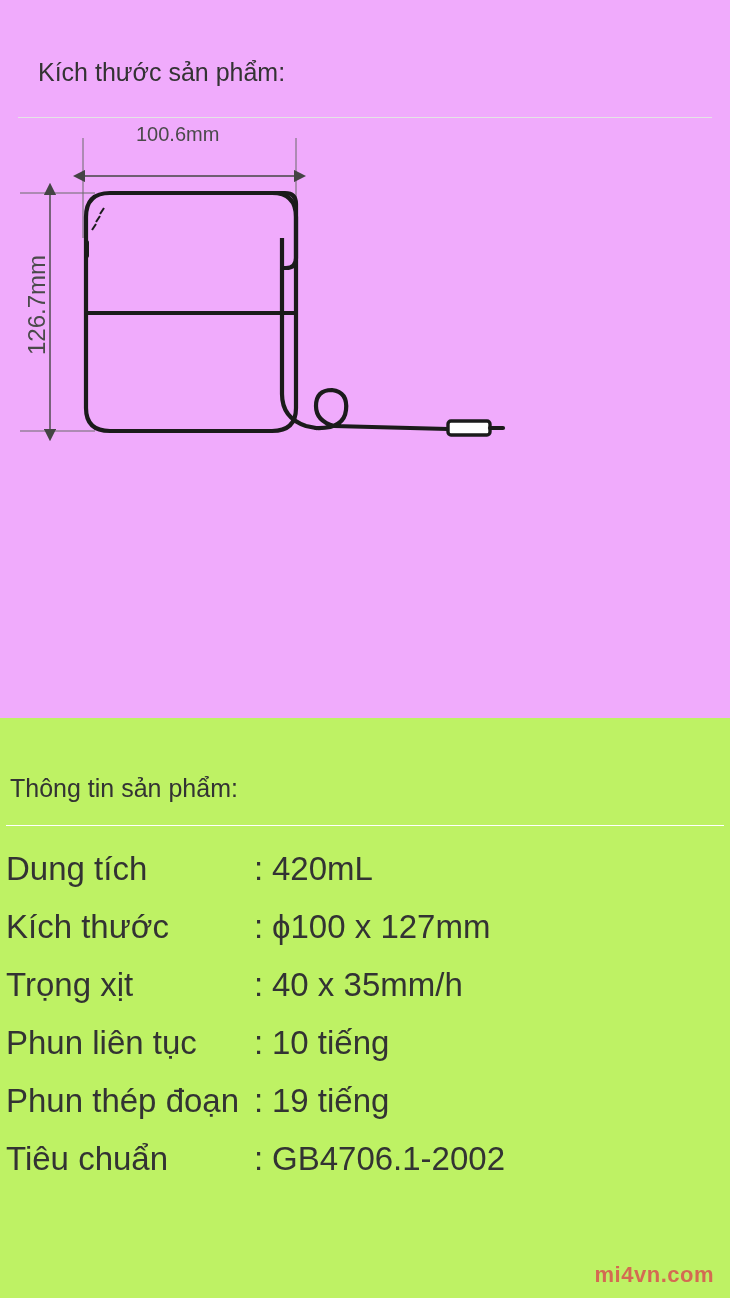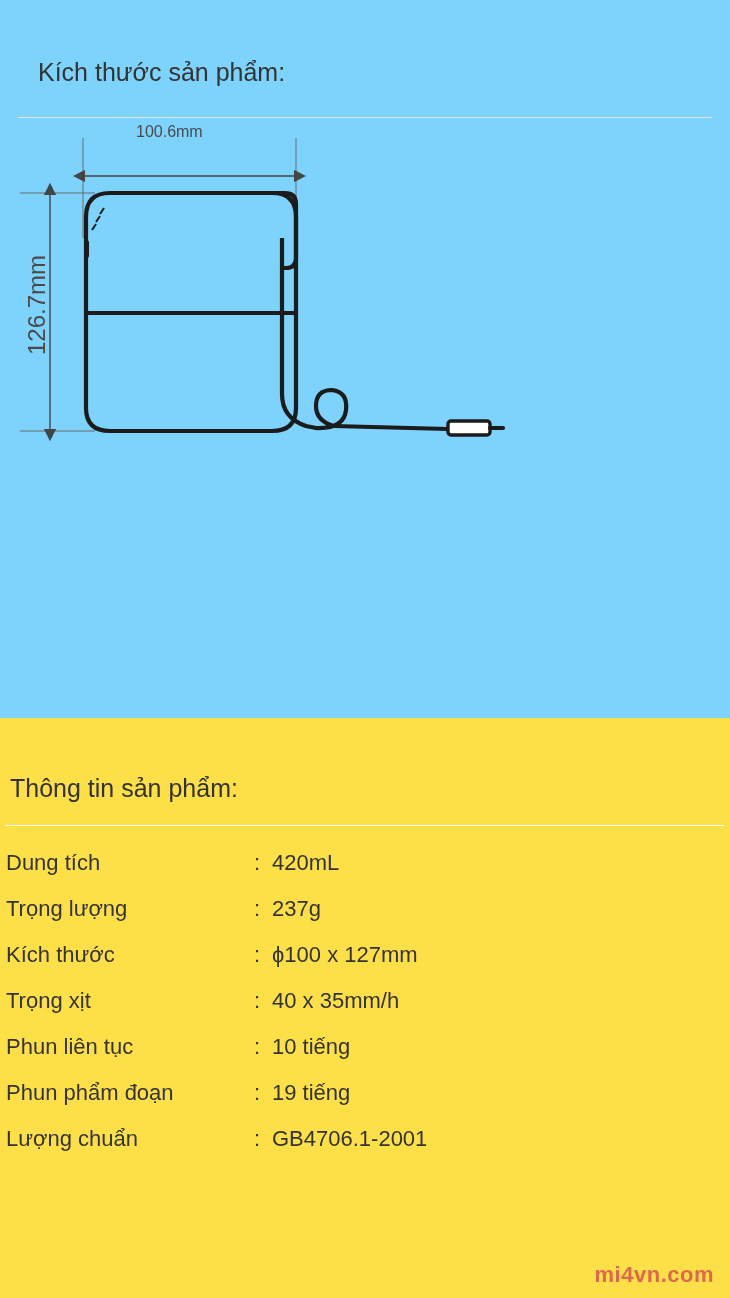--- a/index.html
+++ b/index.html
@@ -28,21 +28,21 @@
     white-space: nowrap;
     pointer-events: none;
     user-select: none;
     letter-spacing: 0.3px;
   }
 
   
   .section-dimensions {
     position: relative;
     padding: 0;
-    background: #7dd3fc;
+    background: #f0abfc;
     height: 718px;
   }
   .dim-title {
     font-size: 25px;
     color: #333333;
     padding: 58px 0 0 38px;
     font-weight: 400;
   }
   .dim-rule {
     margin: 30px 18px 0 18px;
@@ -68,21 +68,21 @@
   }
   .swatch-label {
     position: absolute;
     font-size: 23px;
     color: #333333;
     white-space: nowrap;
   }
 
   
   .section-info {
-    background: #fde047;
+    background: #bef264;
     height: 580px;
     position: relative;
     padding: 0;
   }
   .info-title {
     font-size: 25px;
     color: #333333;
     padding: 56px 0 0 10px;
     font-weight: 400;
   }
@@ -90,21 +90,21 @@
     margin: 22px 6px 0 6px;
     height: 1px;
     background: #ffffff;
   }
   .spec-table {
     margin: 14px 0 0 6px;
     border-collapse: collapse;
     width: 718px;
   }
   .spec-table td {
-    font-size: 22px;
+    font-size: 33px;
     color: #333333;
     padding: 10px 0 10px 0;
     vertical-align: top;
     white-space: nowrap;
   }
   .spec-key { width: 248px; }
   .spec-sep { width: 18px; }
   .spec-val { }
 
   
@@ -170,21 +170,21 @@
       <line x1="92" y1="112" x2="96" y2="106" stroke="#1b1b1b" stroke-width="2"></line>
       <rect x="84" y="122" width="5" height="18" rx="2.5" fill="#1b1b1b"></rect>
 
       <path d="M282,152 L282,276 Q282,300 306,308 L316,310" fill="none" stroke="#1b1b1b" stroke-width="4.2" stroke-linecap="round"></path>
       <path d="M316,310 Q344,311 346,292 Q348,274 332,272 Q316,272 316,288 Q316,303 334,308 L448,311" fill="none" stroke="#1b1b1b" stroke-width="4.2" stroke-linecap="round" stroke-linejoin="round"></path>
 
       <rect x="448" y="303" width="42" height="14" rx="3" fill="#ffffff" stroke="#1b1b1b" stroke-width="3.4"></rect>
       <line x1="490" y1="310" x2="503" y2="310" stroke="#1b1b1b" stroke-width="4.2" stroke-linecap="round"></line>
     </svg>
 
-    <div style="position:absolute; left:136px; top:5px; font-size:16px; color:#4a4a4a;">100.6mm</div>
+    <div style="position:absolute; left:136px; top:5px; font-size:20px; color:#4a4a4a;">100.6mm</div>
 
     <div style="position:absolute; left:-38px; top:173px; width:150px; text-align:center; font-size:24px; color:#4a4a4a; transform:rotate(-90deg);">126.7mm</div>
   </div>
 
   <div class="colors-row">
     <div class="swatch" style="left:9px; top:602px; width:32px; height:32px; background:#ef6a4f;"></div>
     <div class="swatch-label" style="left:6px; top:668px;">màu cam</div>
 
     <div class="swatch" style="left:194px; top:602px; width:32px; height:32px; background:#8e9294;"></div>
     <div class="swatch-label" style="left:199px; top:668px;">Màu ghi</div>
@@ -198,46 +198,41 @@
   <div class="info-rule"></div>
 
   <table class="spec-table">
     <tbody>
       <tr>
         <td class="spec-key">Dung tích</td>
         <td class="spec-sep">:</td>
         <td class="spec-val">420mL</td>
       </tr>
       <tr>
-        <td class="spec-key">Trọng lượng</td>
-        <td class="spec-sep">:</td>
-        <td class="spec-val">237g</td>
-      </tr>
-      <tr>
         <td class="spec-key">Kích thước</td>
         <td class="spec-sep">:</td>
         <td class="spec-val">ϕ100 x 127mm</td>
       </tr>
       <tr>
         <td class="spec-key">Trọng xịt</td>
         <td class="spec-sep">:</td>
         <td class="spec-val">40 x 35mm/h</td>
       </tr>
       <tr>
         <td class="spec-key">Phun liên tục</td>
         <td class="spec-sep">:</td>
         <td class="spec-val">10 tiếng</td>
       </tr>
       <tr>
-        <td class="spec-key">Phun phẩm đoạn</td>
+        <td class="spec-key">Phun thép đoạn</td>
         <td class="spec-sep">:</td>
         <td class="spec-val">19 tiếng</td>
       </tr>
       <tr>
-        <td class="spec-key">Lượng chuẩn</td>
-        <td class="spec-sep">:</td>
-        <td class="spec-val">GB4706.1-2001</td>
+        <td class="spec-key">Tiêu chuẩn</td>
+        <td class="spec-sep">:</td>
+        <td class="spec-val">GB4706.1-2002</td>
       </tr>
     </tbody>
   </table>
 
   <div class="logo">mi4vn.com</div>
 </div>
 
 </body></html>

